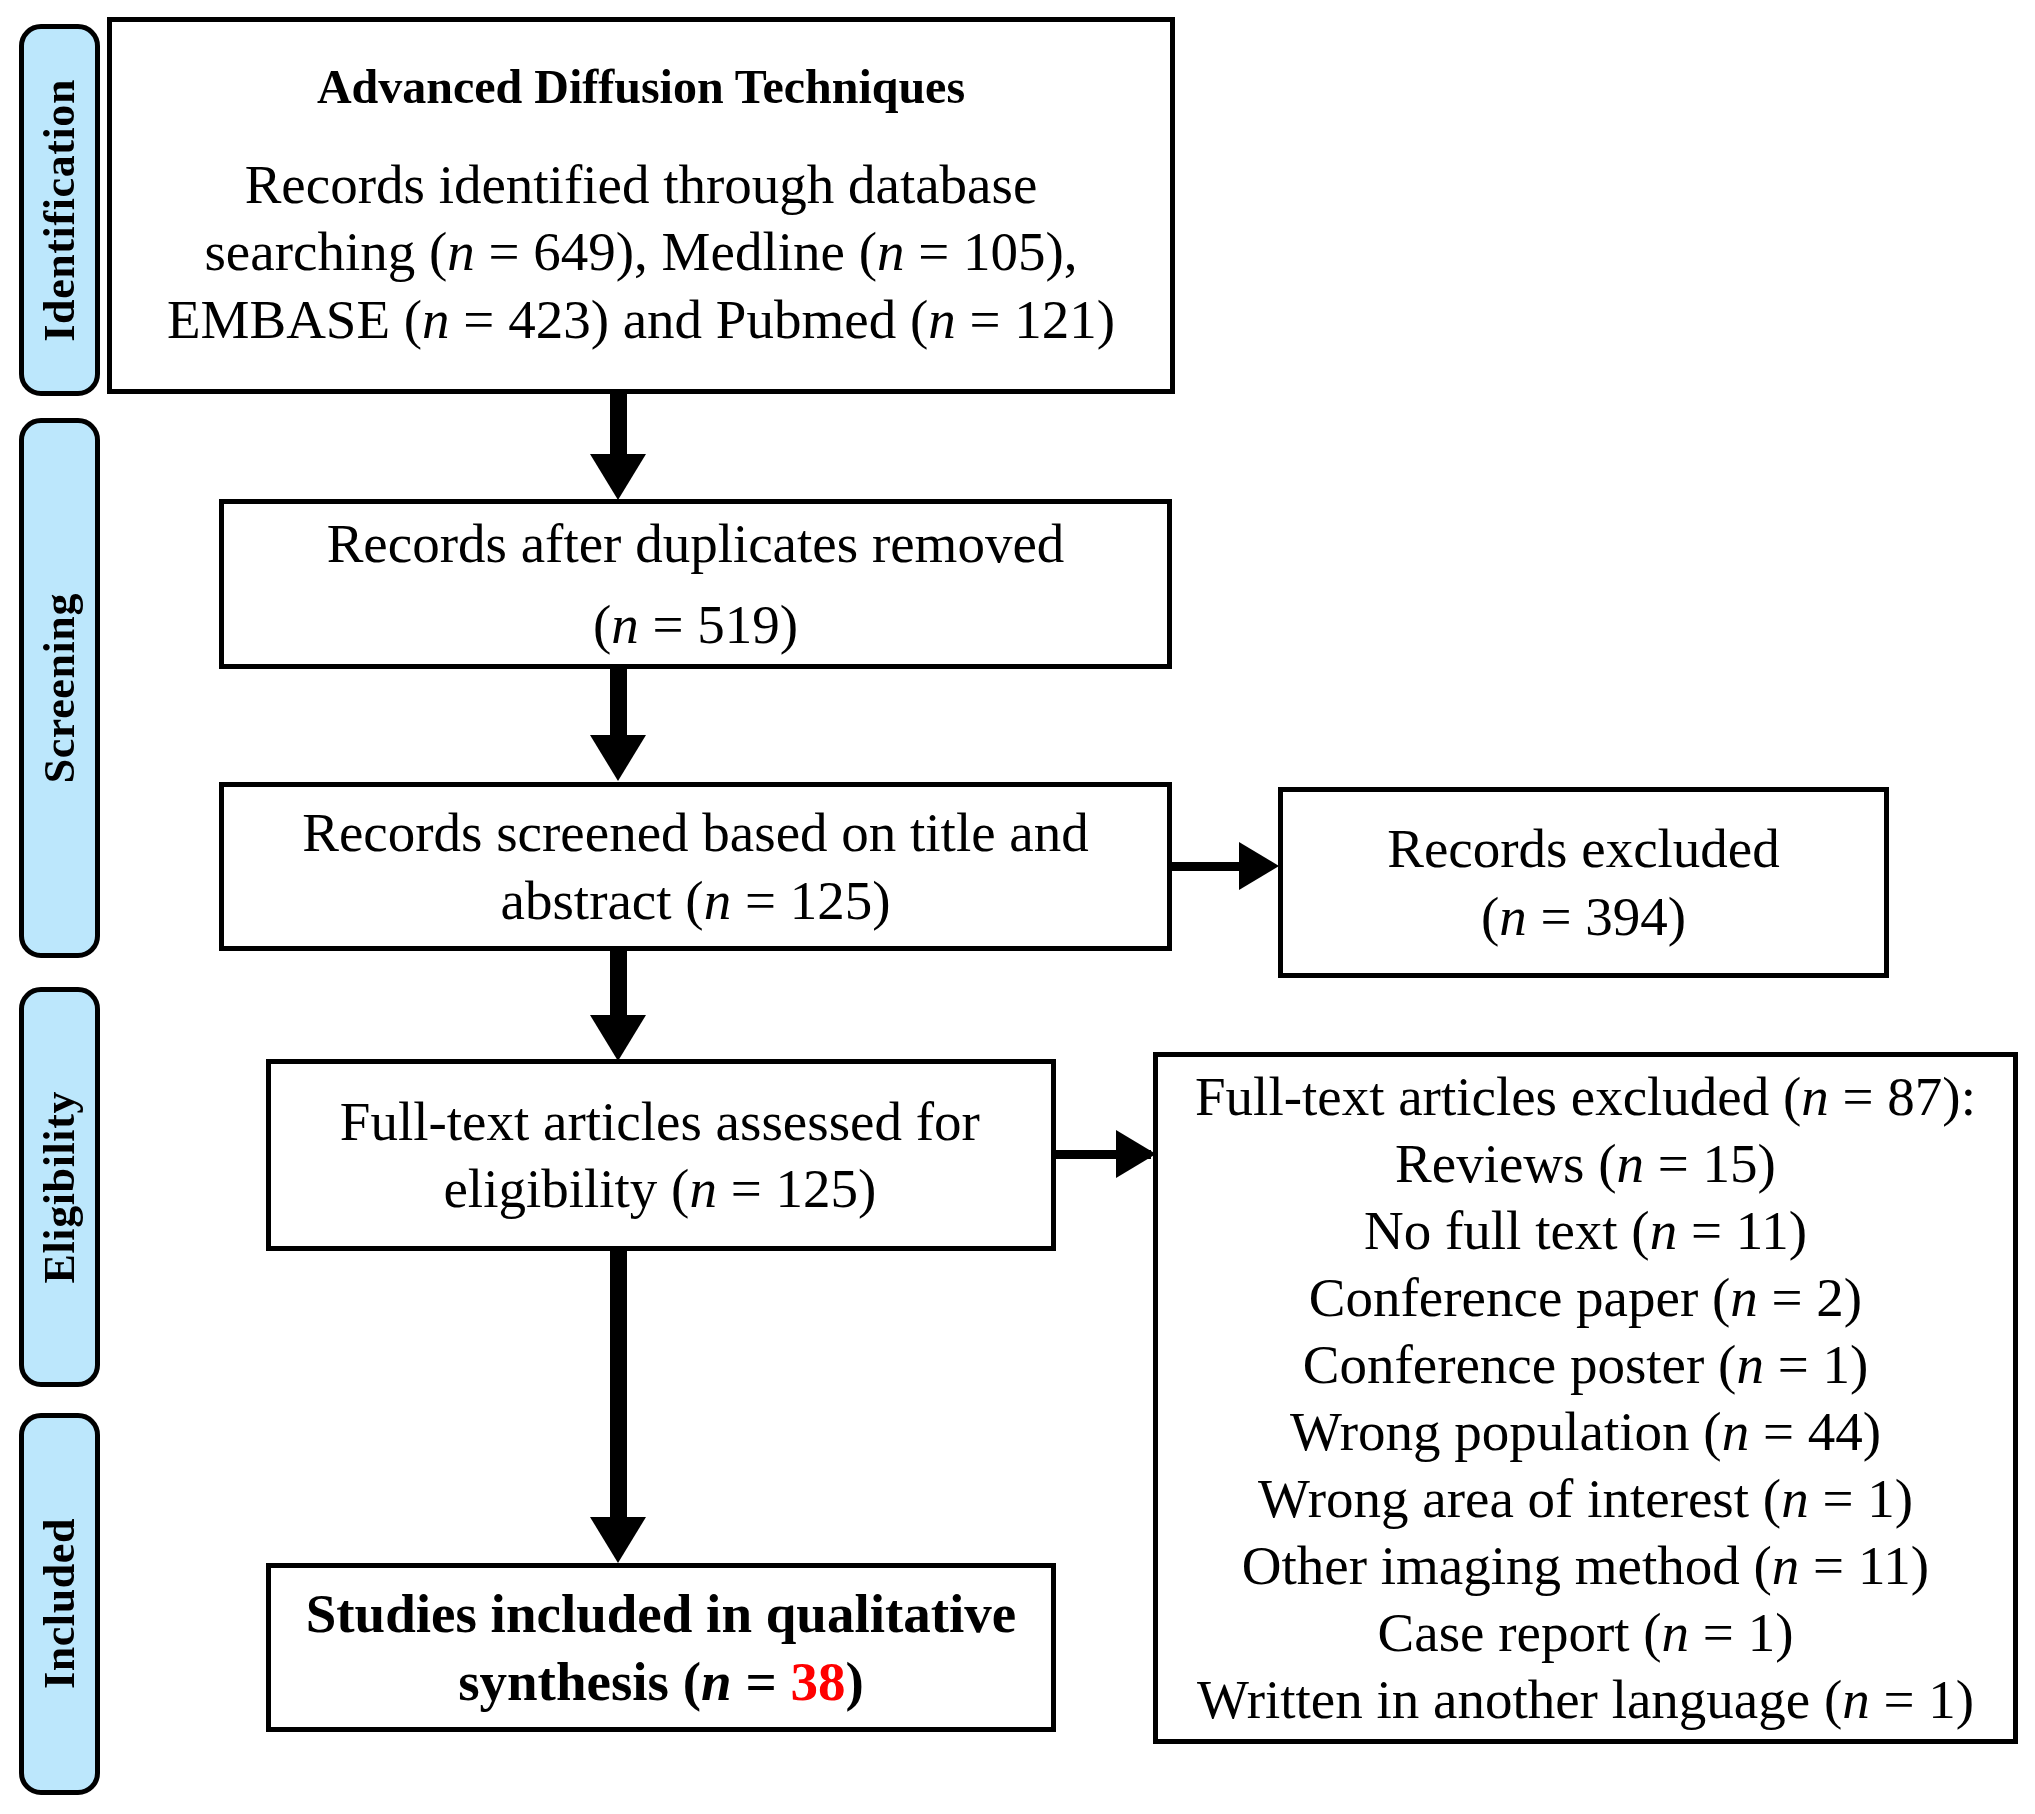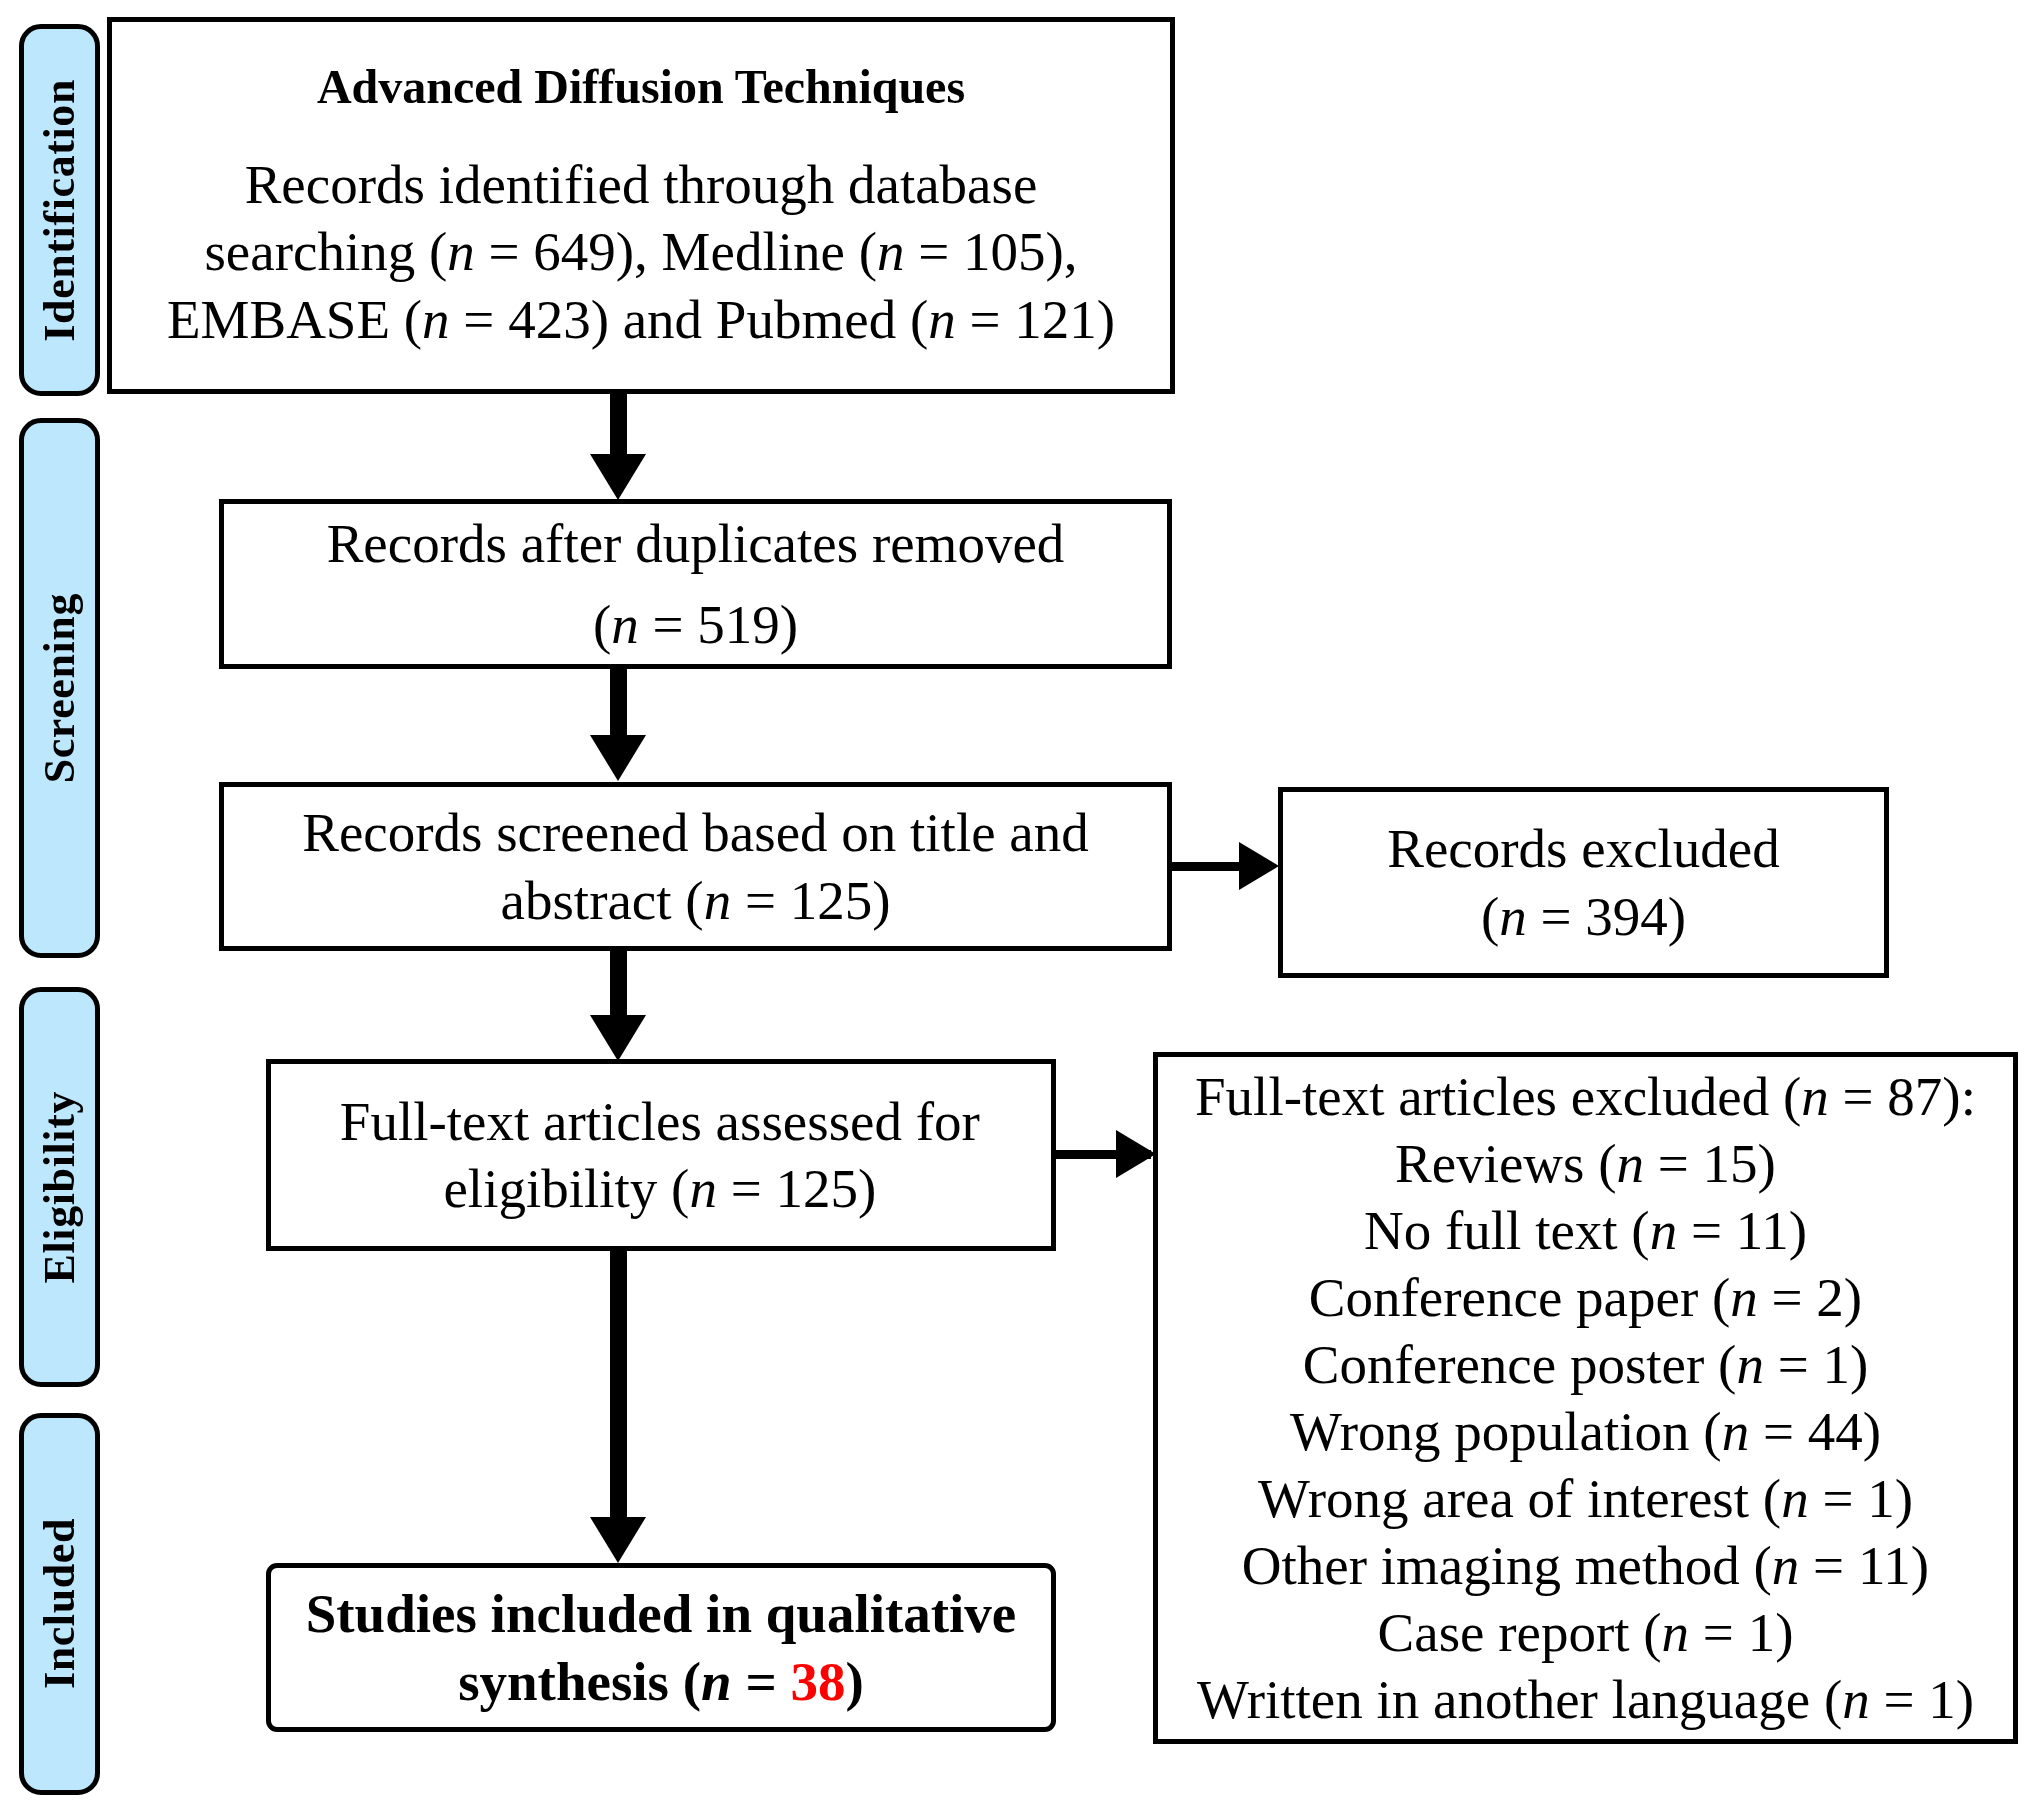--- a/index.html
+++ b/index.html
@@ -145,19 +145,19 @@
     <div class="line"><span>Wrong population (</span><span class="it">n</span><span> = 44)</span></div>
     <div class="line"><span>Wrong area of interest (</span><span class="it">n</span><span> = 1)</span></div>
     <div class="line"><span>Other imaging method (</span><span class="it">n</span><span> = 11)</span></div>
     <div class="line"><span>Case report (</span><span class="it">n</span><span> = 1)</span></div>
     <div class="line"><span>Written in another language (</span><span class="it">n</span><span> = 1)</span></div>
   </div>
 
   <div class="vline" style="left:610px;top:1251px;width:16.7px;height:270px;"></div>
   <div class="varrow" style="left:590px;top:1517px;"></div>
 
-  <div class="fbox bold" style="left:266px;top:1563px;width:790px;height:169px;border-radius:11px;">
+  <div class="fbox bold" style="left:266px;top:1563px;width:790px;height:169px;">
     <div class="line">Studies included in qualitative</div>
     <div class="line"><span>synthesis (</span><span class="it">n</span><span> = </span><span class="red">38</span><span>)</span></div>
   </div>
 
 </div>
 
 
 </body></html>

